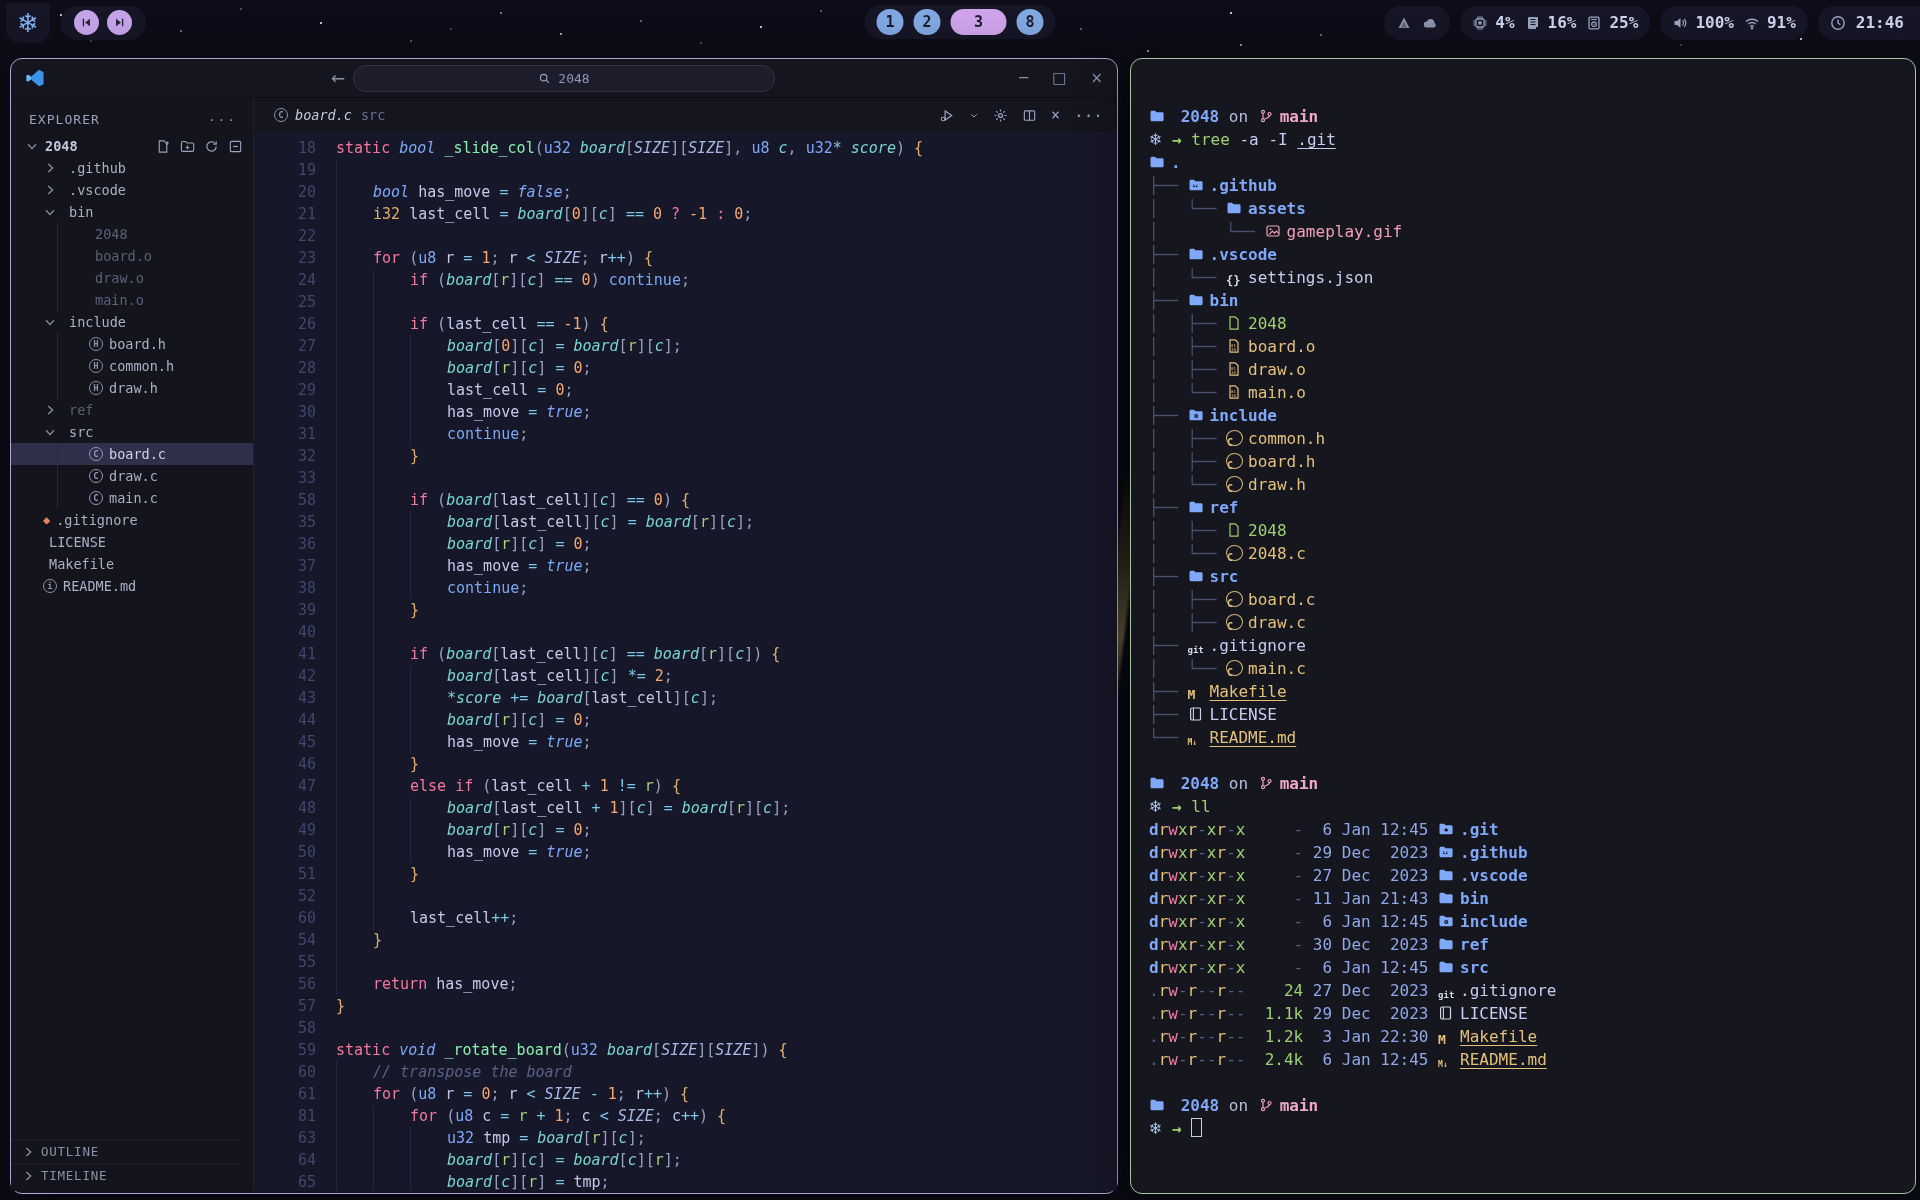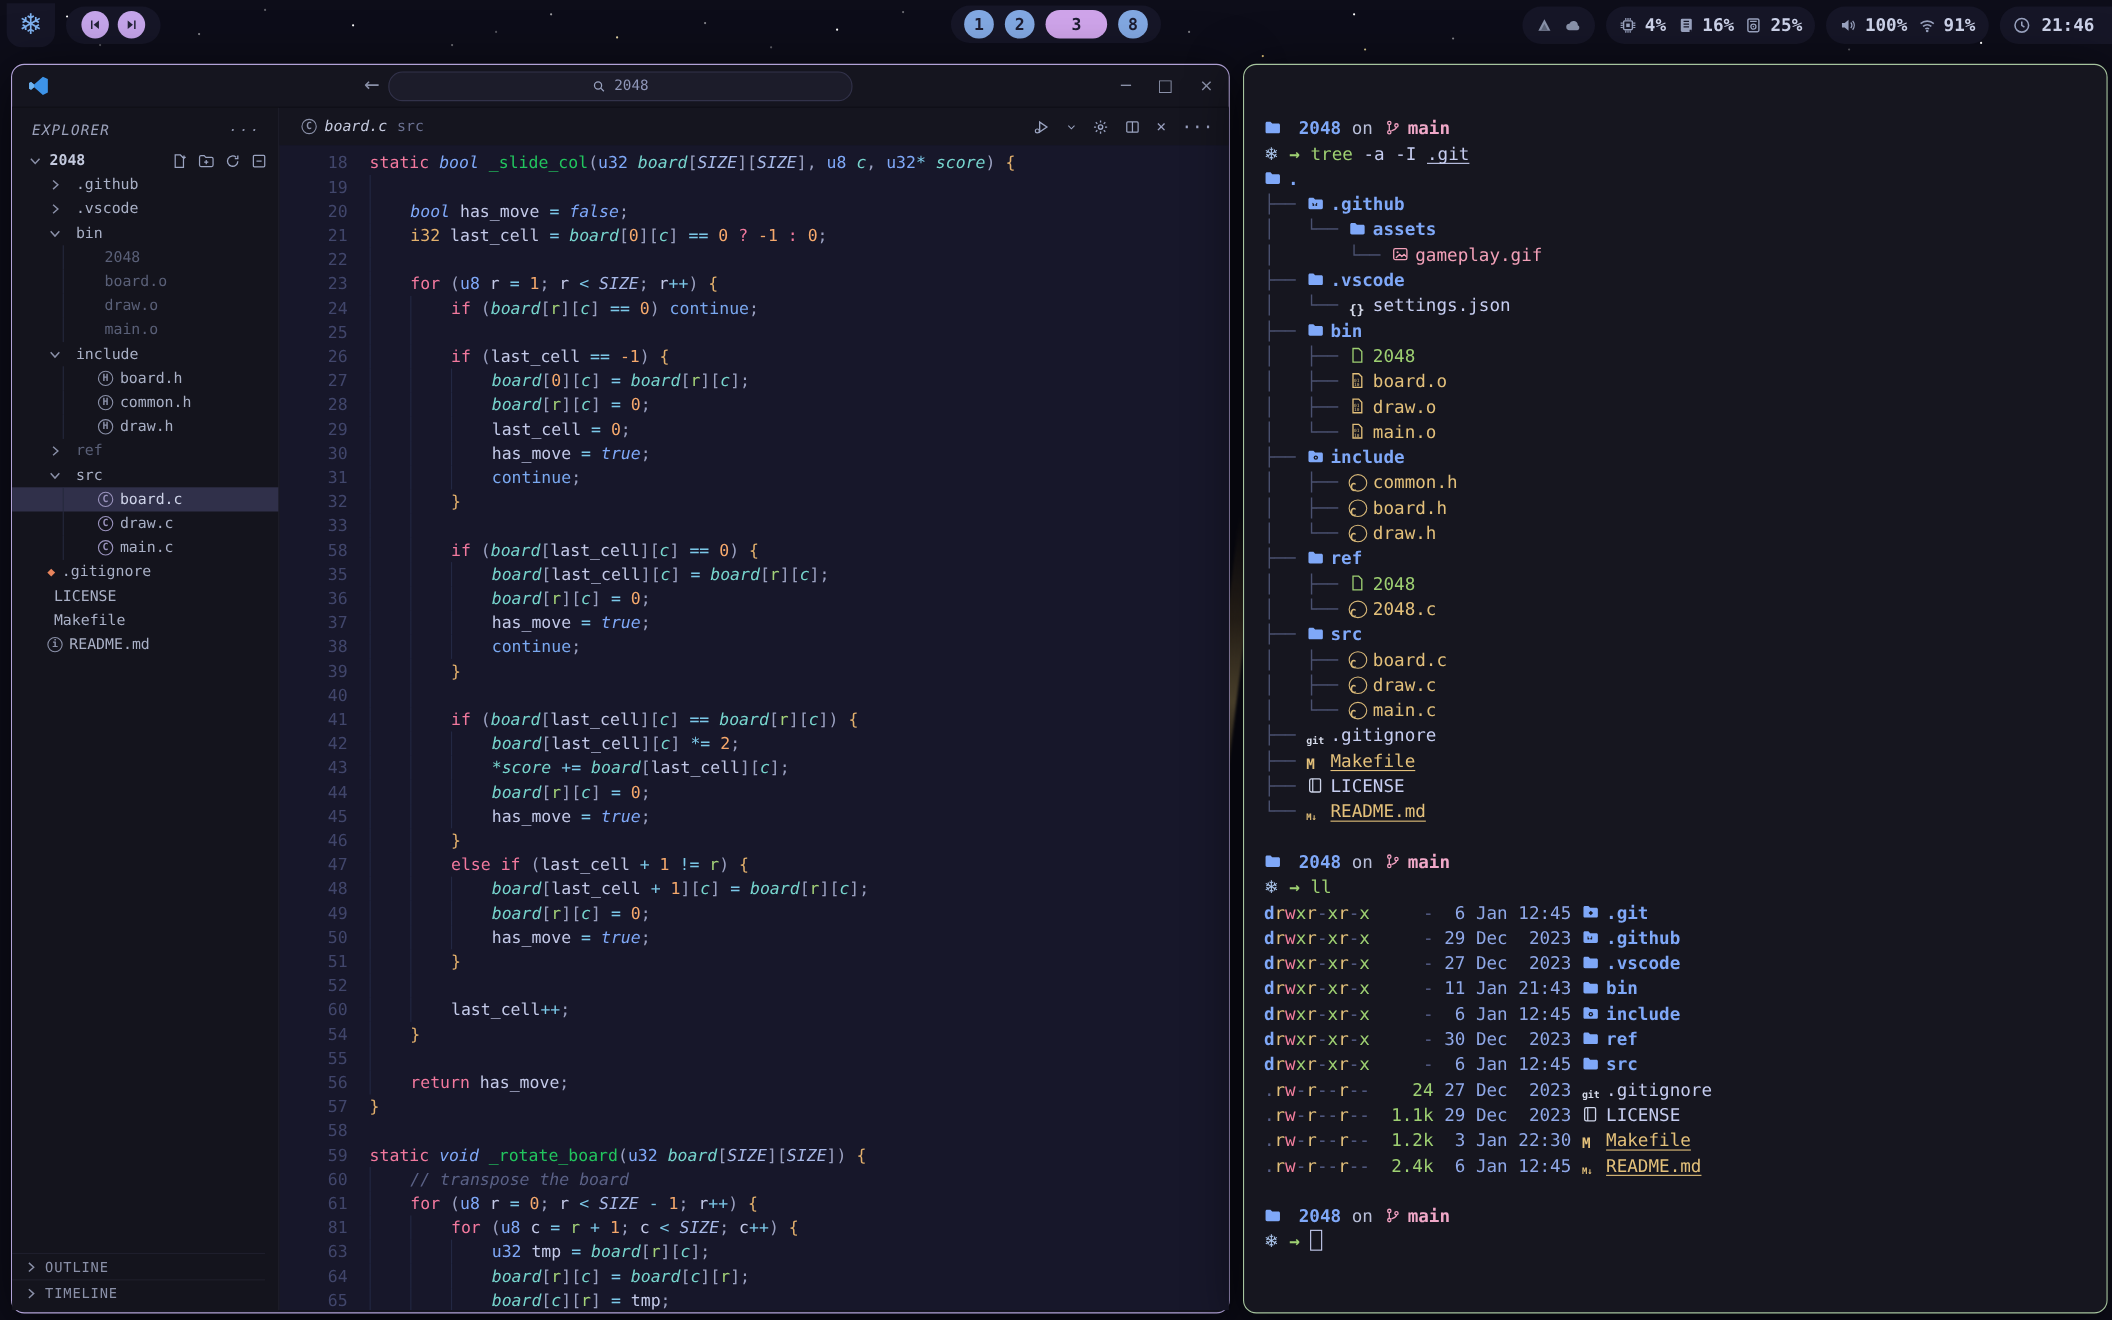--- a/index.html
+++ b/index.html
@@ -47,21 +47,21 @@
   .navarrows .fwd{color:#565f78;}
   .searchbox{position:absolute;left:50%;top:6px;transform:translateX(-50%);width:420px;height:25px;background:#1c1c2a;
     border:1px solid #32324a;border-radius:13px;display:flex;align-items:center;justify-content:center;gap:7px;
     color:#8f96b8;font-size:13px;}
   .winbtns{position:absolute;right:14px;display:flex;gap:24px;color:#8a90a8;font-size:15px;font-family:"DejaVu Sans",sans-serif;}
   .winbtns span{cursor:pointer;}
   
   .vbody{display:flex;height:1093px;}
   .sidebar{width:242px;background:#14141d;border-right:1px solid #20202e;position:relative;flex:none;}
   .exhead{display:flex;align-items:center;justify-content:space-between;padding:14px 16px 8px 18px;
-    color:#9ba1ba;font-size:13px;letter-spacing:.08em;font-style:italic;}
+    color:#9ba1ba;font-size:13px;letter-spacing:.08em;}
   .exdots{color:#8a90a8;letter-spacing:.15em;cursor:pointer;}
   .erow{height:22px;display:flex;align-items:center;gap:6px;font-size:13.5px;color:#a9b0c6;position:relative;cursor:pointer;}
   .erow.root{font-weight:bold;color:#c3c9dd;}
   .erow.dim .elabel{color:#5a6078;}
   .erow.sel{background:#30304a;}
   .erow.sel .elabel{color:#ced3e8;}
   .erow.d2::before{content:"";position:absolute;left:46px;top:0;bottom:0;border-left:1px solid #262a3e;}
   .chev{width:14px;height:14px;flex:none;color:#8a90a8;}
   .chevsp{width:14px;flex:none;}
   .eact{margin-left:auto;margin-right:10px;display:flex;gap:9px;color:#9aa0bd;}
@@ -80,21 +80,21 @@
   .tabacts{position:absolute;right:14px;display:flex;align-items:center;gap:14px;color:#b49ade;}
   .tabacts .tico{width:15px;height:15px;cursor:pointer;}
   .tabacts .gray{color:#9aa0c0;}
   
   .code{flex:1;padding-top:5px;overflow:hidden;background:#17172a;}
   .crow{display:flex;height:22px;line-height:22px;font-size:15px;}
   .ln{width:62px;text-align:right;padding-right:20px;color:#41466b;flex:none;}
   .lc{white-space:pre;}
   .ind{display:inline-block;width:36px;height:22px;vertical-align:top;border-left:1px solid #232843;}
   .kw{color:#f2799e}.ty{color:#7fa8f8;font-style:italic}.tyn{color:#7fa8f8}.tyi{color:#e3b06c}
-  .fn{color:#22c55e}.pr{color:#77d5ce;font-style:italic}.mc{color:#a8b9e8;font-style:italic}
+  .fn{color:#86efac}.pr{color:#77d5ce;font-style:italic}.mc{color:#a8b9e8;font-style:italic}
   .vr{color:#c3c9e8}.lg{color:#a3d179}.bo{color:#7fa8f8;font-style:italic}.ct{color:#7aa8f0}
   .nu{color:#f5a86c}.op{color:#7cc8e8}.op2{color:#f2799e}.pn{color:#9aa0c0}.br{color:#e3b06c}
   .cm{color:#5a6186;font-style:italic}
   
   .tcontent{padding:46px 0 0 18px;}
   .tl{white-space:pre;height:23px;line-height:23px;font-size:16px;color:#c6cdf0;}
   .tl .ti{display:inline-block;width:17px;height:16px;vertical-align:-2px;margin-right:5px;}
   .tl .ti svg{width:16px;height:16px;}
   .t-dir{color:#7fa8f8;font-weight:bold}
   .t-green{color:#9ed072}.t-yellow{color:#e3c07a}.t-pink{color:#f2a0b8}.t-fg{color:#c6cdf0}
@@ -712,22 +712,22 @@
           </svg></span><span class="t-dir">ref</span></div>
       <div class="tl"><span class="t-pre">│   ├── </span><span class="ti" style="color:#9ed072"><svg viewBox="0 0 16 16">
             <path d="M4 1.8h5.2L12 4.6v9.6H4z" fill="none" stroke="currentColor" stroke-width="1.2"></path>
           </svg></span><span class="t-green">2048</span></div>
       <div class="tl"><span class="t-pre">│   └── </span><span class="ti txtic glyphic" style="color:#d8b878;font-size:10px;">C</span><span class="t-yellow">2048.c</span></div>
       <div class="tl"><span class="t-pre">├── </span><span class="ti" style="color:#7fa8f8"><svg viewBox="0 0 16 16">
             <path d="M1.5 4.2c0-.9.6-1.5 1.4-1.5h3.1l1.6 1.6h5.6c.8 0 1.4.6 1.4 1.4v6c0 .9-.6 1.5-1.4 1.5H2.9c-.8 0-1.4-.6-1.4-1.5z" fill="currentColor"></path>
           </svg></span><span class="t-dir">src</span></div>
       <div class="tl"><span class="t-pre">│   ├── </span><span class="ti txtic glyphic" style="color:#d8b878;font-size:10px;">C</span><span class="t-yellow">board.c</span></div>
       <div class="tl"><span class="t-pre">│   ├── </span><span class="ti txtic glyphic" style="color:#d8b878;font-size:10px;">C</span><span class="t-yellow">draw.c</span></div>
+      <div class="tl"><span class="t-pre">├── </span><span class="ti txtic" style="color:#d6dbea;font-size:9px;">git</span><span class="t-fg">.gitignore</span></div>
       <div class="tl"><span class="t-pre">│   └── </span><span class="ti txtic glyphic" style="color:#d8b878;font-size:10px;">C</span><span class="t-yellow">main.c</span></div>
-      <div class="tl"><span class="t-pre">├── </span><span class="ti txtic" style="color:#d6dbea;font-size:9px;">git</span><span class="t-fg">.gitignore</span></div>
       <div class="tl"><span class="t-pre">├── </span><span class="ti txtic" style="color:#e3c07a;font-size:13px;">M</span><span class="t-yellow t-und">Makefile</span></div>
       <div class="tl"><span class="t-pre">├── </span><span class="ti" style="color:#cdd3e8"><svg viewBox="0 0 16 16">
             <path d="M4.2 2h7.3a1 1 0 0 1 1 1v10a1 1 0 0 1-1 1H4.2a1.6 1.6 0 0 1-1.6-1.6V3.6A1.6 1.6 0 0 1 4.2 2z" fill="none" stroke="currentColor" stroke-width="1.2"></path>
             <path d="M5.4 2v12" stroke="currentColor" stroke-width="1.1"></path>
           </svg></span><span class="t-fg">LICENSE</span></div>
       <div class="tl"><span class="t-pre">└── </span><span class="ti txtic" style="color:#e3c07a;font-size:8px;">M↓</span><span class="t-yellow t-und">README.md</span></div>
       <div class="tl"><span> </span></div>
       <div class="tl"><span class="ti" style="color:#7fa8f8"><svg viewBox="0 0 16 16">
             <path d="M1.5 4.2c0-.9.6-1.5 1.4-1.5h3.1l1.6 1.6h5.6c.8 0 1.4.6 1.4 1.4v6c0 .9-.6 1.5-1.4 1.5H2.9c-.8 0-1.4-.6-1.4-1.5z" fill="currentColor"></path>
           </svg></span><span class="t-dir"> 2048 </span><span class="t-on">on </span><span class="ti" style="color:#f0a0c0"><svg viewBox="0 0 16 16">

